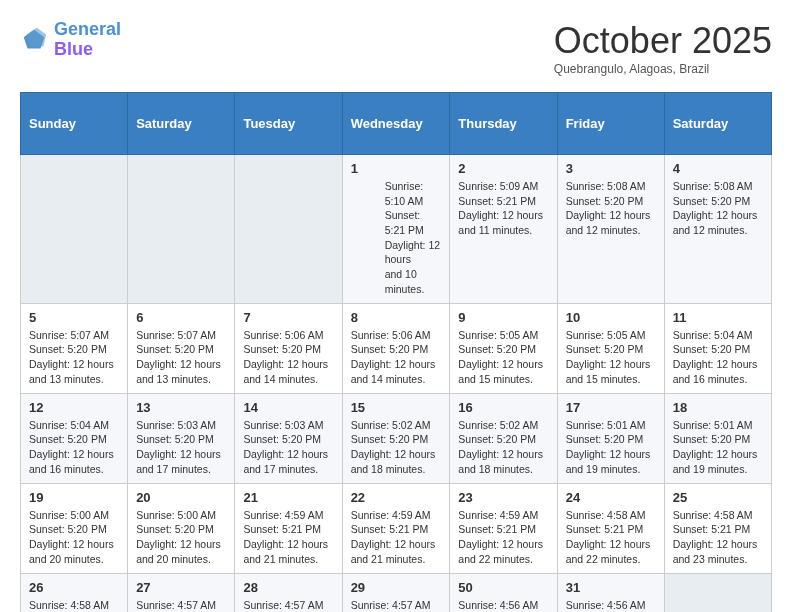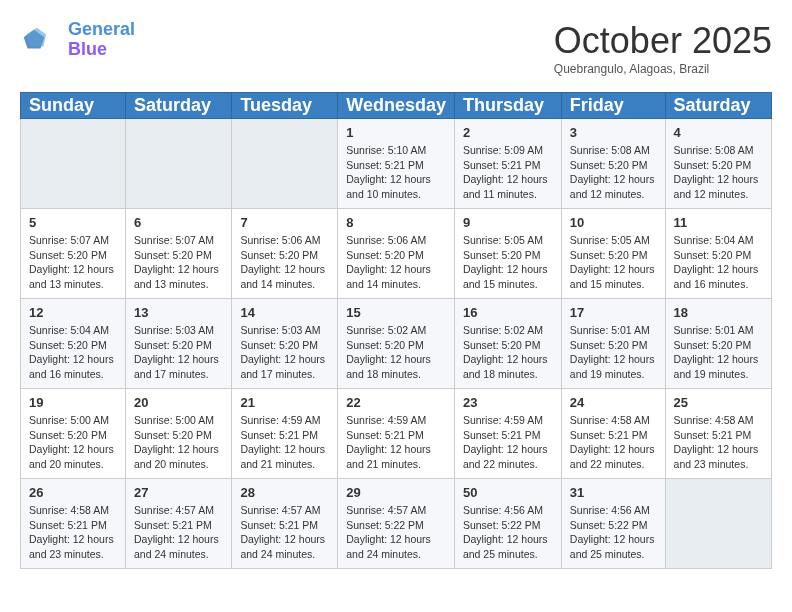--- a/index.html
+++ b/index.html
@@ -12,21 +12,21 @@
     }
     .header-section {
       display: flex;
       justify-content: space-between;
       align-items: flex-start;
       margin-bottom: 16px;
     }
     .logo {
       display: flex;
       align-items: center;
-      gap: 20px;
+      gap: 6px;
     }
     .logo-text {
       font-size: 18px;
       font-weight: bold;
       line-height: 1.1;
       color: #333;
     }
     .logo-text span {
       color: #4a90d9;
     }
@@ -47,23 +47,23 @@
       color: #555;
     }
     table {
       width: 100%;
       border-collapse: collapse;
       border: 1px solid #ccc;
     }
     thead th {
       background-color: #3a7fc1;
       color: #fff;
-      font-size: 18px;
+      font-size: 13px;
       font-weight: bold;
-      padding: 2px 8px;
+      padding: 23px 8px;
       text-align: left;
       border: 1px solid #2e6aa0;
     }
     tbody td {
       vertical-align: top;
       padding: 6px 8px;
       border: 1px solid #ccc;
       font-size: 11px;
       color: #333;
       width: 108px;
@@ -123,21 +123,21 @@
         <th>Saturday</th>
       </tr>
   </thead>
   <tbody id="calendar-body">
   <tr>
         <td class="empty-cell"></td>
         <td class="empty-cell"></td>
         <td class="empty-cell"></td>
         <td>
           <span class="day-number">1</span>
-          <div class="day-info" style="white-space: pre-line;">Sunrise: 5:10 AM
+          <div class="day-info" style="white-space: pre-line; margin-left: 34px;">Sunrise: 5:10 AM
 Sunset: 5:21 PM
 Daylight: 12 hours
 and 10 minutes.</div>
         </td>
         <td>
           <span class="day-number">2</span>
           <div class="day-info" style="white-space: pre-line;">Sunrise: 5:09 AM
 Sunset: 5:21 PM
 Daylight: 12 hours
 and 11 minutes.</div>

